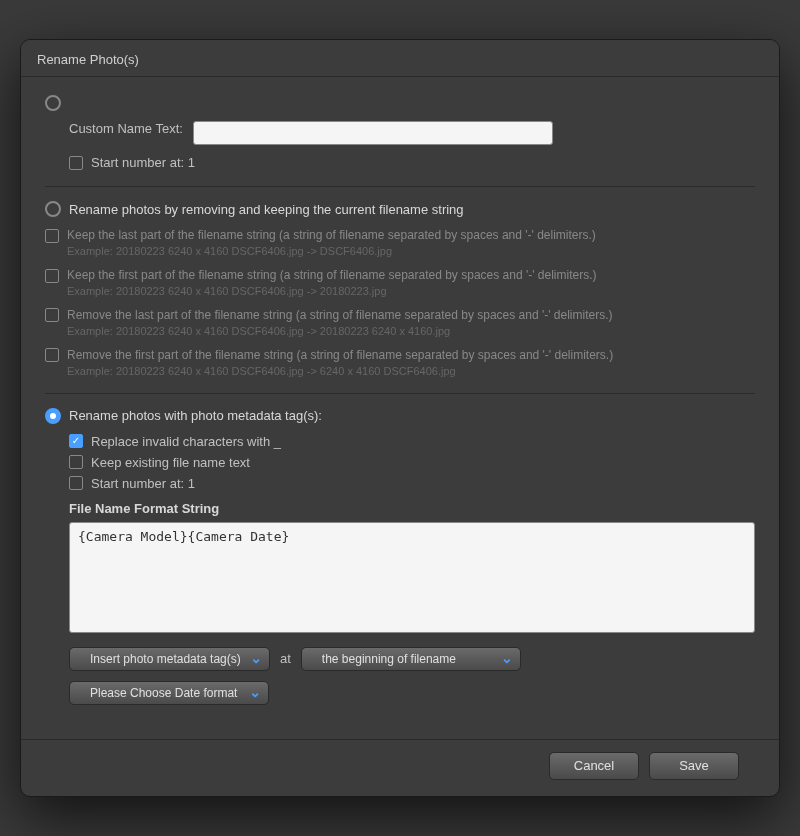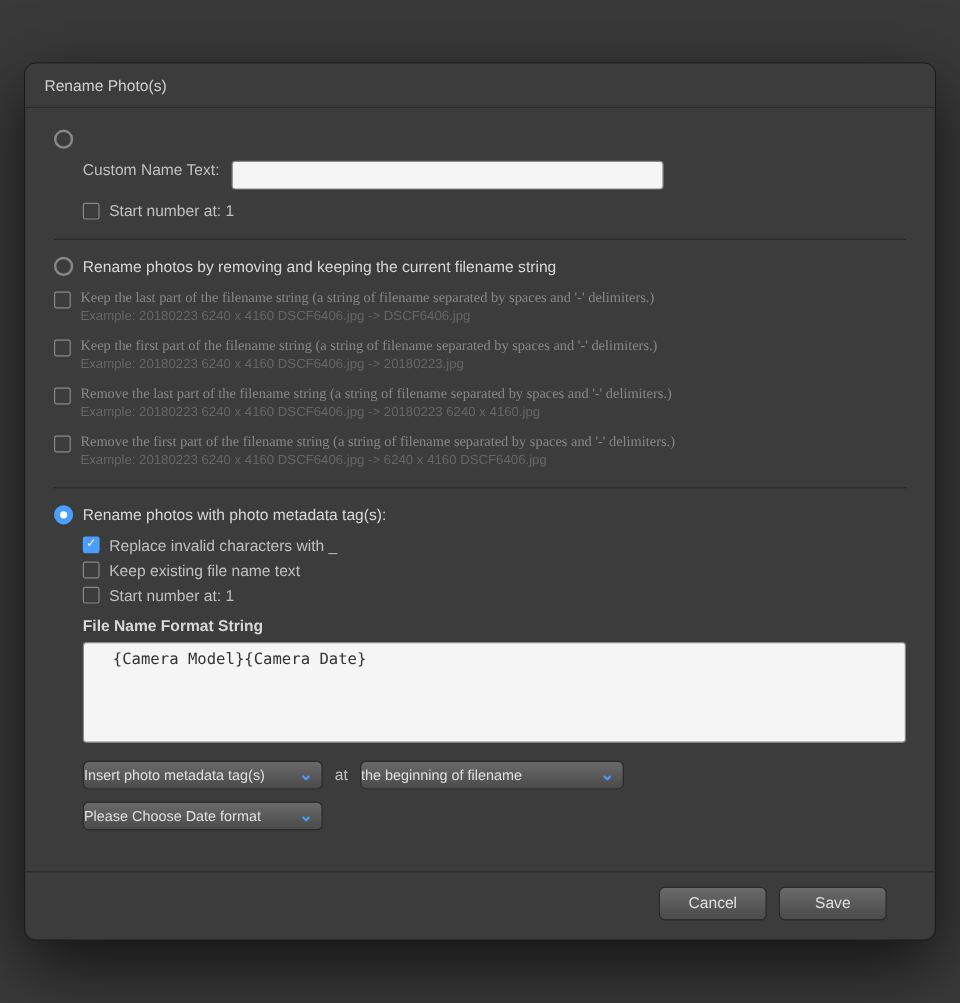--- a/index.html
+++ b/index.html
@@ -165,23 +165,22 @@
     }
 
     
     .option-item {
       margin-bottom: 10px;
       margin-left: 0;
     }
 
     .option-main {
       display: flex;
-      align-items: flex-end;
+      align-items: center;
       gap: 8px;
-      font-family: Liberation Serif, serif;
     }
 
     .option-text {
       font-size: 12px;
       color: #888;
       line-height: 1.4;
     }
 
     .option-example {
       font-size: 11px;
@@ -193,25 +192,25 @@
     
     .file-name-format-label {
       font-size: 13px;
       color: #d8d8d8;
       font-weight: 700;
       margin-bottom: 6px;
     }
 
     .format-textarea {
       width: 100%;
-      height: 84px;
+      height: 111px;
       background: #f5f5f5;
       border: 1px solid #888;
       border-radius: 3px;
-      padding: 6px 24px;
+      padding: 6px 8px;
       font-size: 13px;
       color: #333;
       resize: none;
       outline: none;
     }
 
     
     .insert-row {
       display: flex;
       align-items: center;
@@ -223,21 +222,21 @@
     .select-wrapper {
       position: relative;
       display: inline-flex;
       align-items: center;
     }
 
     .select-btn {
       background: linear-gradient(to bottom, #6a6a6a, #4a4a4a);
       border: 1px solid #2a2a2a;
       border-radius: 5px;
-      padding: 4px 28px 4px 0;
+      padding: 4px 28px 4px 20px;
       font-size: 12px;
       color: #e0e0e0;
       cursor: pointer;
       appearance: none;
       outline: none;
       min-width: 200px;
     }
 
     .select-btn-sm {
       min-width: 220px;

